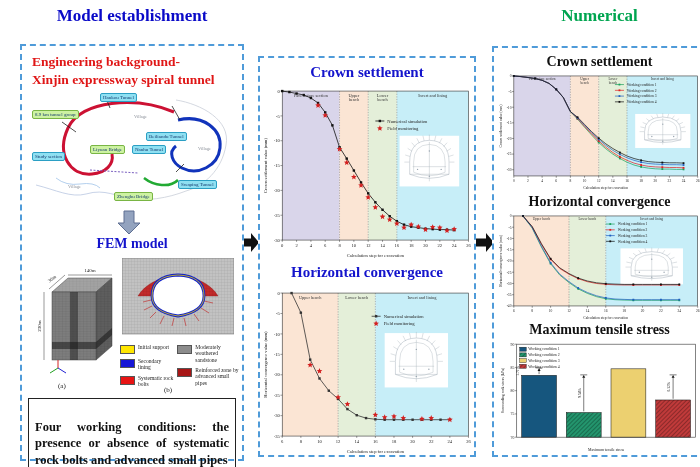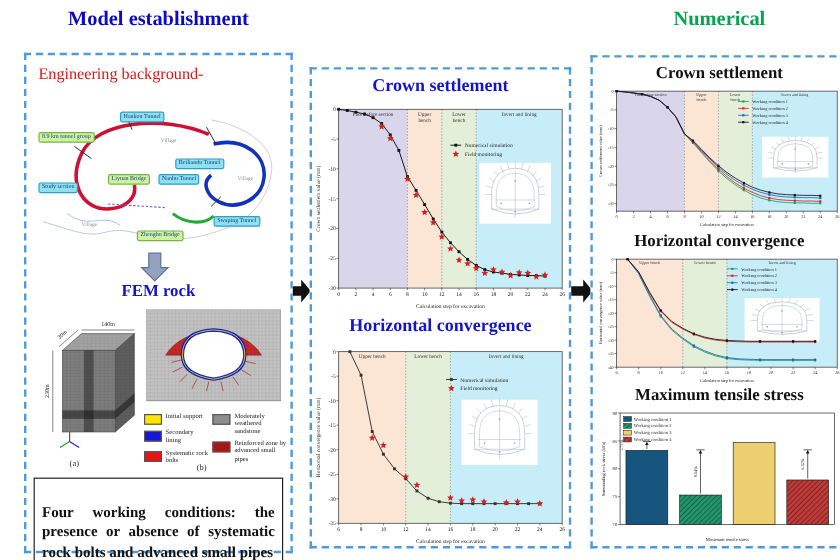--- a/index.html
+++ b/index.html
@@ -6,21 +6,21 @@
   body{font-family:"Liberation Serif","DejaVu Serif",serif;}
   .canvas{position:relative;width:700px;height:467px;background:#fff;overflow:hidden;margin-left:12px;}
   .hdr{position:absolute;top:6px;margin:0;font-size:17px;font-weight:bold;text-align:center;}
   .hdr-left{left:8px;width:224px;color:#0a0ac8;}
   .hdr-mid{left:246px;width:218px;color:#e60000;}
   .hdr-right{left:480px;width:215px;color:#00a550;}
   .panel{position:absolute;border:2px dashed #4f9bd9;background:#fff;box-sizing:border-box;}
   #panel-left{left:8px;top:44px;width:224px;height:417px;}
   #panel-mid{left:246px;top:56px;width:218px;height:401px;}
   #panel-right{left:480px;top:46px;width:215px;height:411px;}
-  .eng-title{position:absolute;left:10px;top:7px;font-size:13.5px;font-weight:normal;color:#e01616;line-height:1.3;}
+  .eng-title{position:absolute;left:10px;top:7px;font-size:13.5px;font-weight:bold;color:#e01616;line-height:1.3;}
   #map{position:absolute;left:4px;top:44px;width:212px;height:122px;}
   #map svg{position:absolute;left:0;top:0;}
   .chip{position:absolute;font-size:5px;line-height:1.05;padding:1px 2px;border-radius:2px;color:#143a6e;white-space:nowrap;}
   .chip.cyan{background:#8fe0f2;border:1px solid #2b9fc4;}
   .chip.green{background:#cdf2a2;border:1px solid #79b544;}
   .chip.gray{background:none;border:none;color:#8a8f98;font-size:4.5px;}
   .fem-title{position:absolute;left:0;top:190px;width:100%;text-align:center;font-size:14px;font-weight:bold;color:#1414cc;margin:0;}
   #fem-3d{position:absolute;left:12px;top:210px;}
   #fem-cross{position:absolute;left:100px;top:212px;}
   #fem-legend{position:absolute;left:98px;top:298px;width:120px;display:flex;gap:4px;}
@@ -56,20 +56,21 @@
   <svg id="flow1" class="flow-arrow" width="20" height="23" viewBox="0 0 20 23">
     <polygon points="0,7.5 11,7.5 11,2 19,11.5 11,21 11,15.5 0,15.5" fill="#111"></polygon>
   </svg>
   <svg id="flow2" class="flow-arrow" width="20" height="23" viewBox="0 0 20 23">
     <polygon points="0,7.5 11,7.5 11,2 19,11.5 11,21 11,15.5 0,15.5" fill="#111"></polygon>
   </svg>
 
   <div id="panel-left" class="panel">
     <div class="eng-title">
       <div>Engineering background-</div>
+      <div>Xinjin expressway spiral tunnel</div>
     </div>
 
     <div id="map">
       <svg width="212" height="122" viewBox="0 0 212 122">
         <path d="M150,10 C175,14 205,30 200,55 C196,80 178,96 160,101 C142,108 120,112 100,108" stroke="#c9ced8" stroke-width="0.8" fill="none"></path>
         <path d="M10,95 C30,100 45,108 60,104 C80,98 90,108 104,106" stroke="#b9c7e1" stroke-width="0.8" fill="none"></path>
         <path d="M30,88 q10,8 24,6 q14,-2 20,4" stroke="#9fc3e8" stroke-width="0.8" fill="none"></path>
         <path d="M148,22 C110,6 55,10 42,38 C30,64 44,86 66,84 C80,83 88,74 86,64" stroke="#cc1133" stroke-width="3" fill="none"></path>
         <path d="M152,30 C178,24 196,40 194,58 C192,76 172,86 156,78 C146,73 142,62 150,56" stroke="#1133bb" stroke-width="3" fill="none"></path>
         <path d="M118,88 C128,96 144,98 152,90" stroke="#22aa33" stroke-width="2.5" fill="none"></path>
@@ -91,21 +92,21 @@
           <div class="chip gray" style="left: 106px; top: 24px;">Village</div>
           <div class="chip gray" style="left: 170px; top: 56px;">Village</div>
           <div class="chip gray" style="left: 40px; top: 94px;">Village</div>
         </div>
     </div>
 
     <svg id="down-arrow" width="26" height="26" viewBox="0 0 26 26">
       <polygon points="8,1 18,1 18,13 24,13 13,24 2,13 8,13" fill="#93a3bf" stroke="#5e6f92" stroke-width="1"></polygon>
     </svg>
 
-    <h2 class="fem-title">FEM rock</h2>
+    <h2 class="fem-title">FEM model</h2>
 
     <svg id="fem-3d" width="92" height="126" viewBox="0 0 92 126">
       <defs>
         <pattern id="m3f" patternUnits="userSpaceOnUse" width="3.5" height="2.5">
           <rect width="3.5" height="2.5" fill="#7d7d7d"></rect>
           <path d="M0,0H3.5 M0,0V2.5" stroke="#646464" stroke-width="0.4"></path>
         </pattern>
         <pattern id="m3t" patternUnits="userSpaceOnUse" width="3.5" height="2.5">
           <rect width="3.5" height="2.5" fill="#a2a2a2"></rect>
           <path d="M0,0H3.5 M0,0V2.5" stroke="#8a8a8a" stroke-width="0.4"></path>

